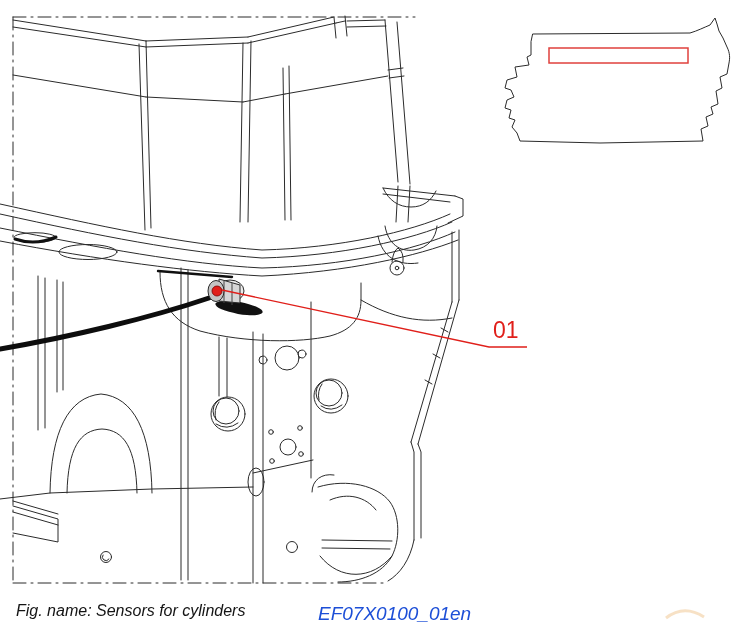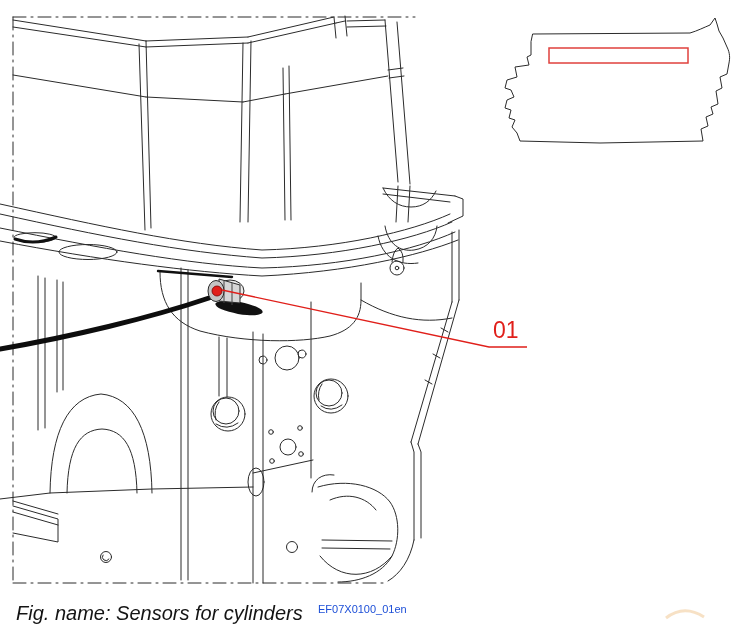--- a/index.html
+++ b/index.html
@@ -5,22 +5,22 @@
   html,body{margin:0;padding:0;background:#ffffff;}
   body{width:750px;height:631px;overflow:hidden;font-family:"Liberation Sans",sans-serif;}
   .stage{position:relative;width:654px;height:631px;background:#fff;}
   .stage > svg{position:absolute;left:0;top:0;}
   
   .ln{fill:none;stroke:#2b2b2b;stroke-width:1;stroke-linecap:round;stroke-linejoin:round;}
   .ln-thick{fill:none;stroke:#101010;stroke-width:2.4;stroke-linecap:round;}
   .cable{fill:none;stroke:#0d0d0d;stroke-width:5;stroke-linecap:round;}
   .fillblack{fill:#111;stroke:none;}
   svg text{font-family:"Liberation Sans",sans-serif;}
-  .caption-name{position:absolute;left:16px;top:602px;font-style:italic;font-size:20px;color:#141414;white-space:nowrap;}
-  .caption-code{position:absolute;left:318px;top:603px;font-size:11px;color:#1d4fd7;white-space:nowrap;cursor:pointer;}
+  .caption-name{position:absolute;left:16px;top:602px;font-style:italic;font-size:16px;color:#141414;white-space:nowrap;}
+  .caption-code{position:absolute;left:318px;top:603px;font-size:19px;color:#1d4fd7;white-space:nowrap;cursor:pointer;font-style:italic;}
 </style>
 </head>
 <body>
 
 <div class="stage">
 
   <svg width="750" height="631" viewBox="0 0 750 631">
 
     <g>
       <path class="ln" stroke-dasharray="13 5 2 5" d="M13,17 L415,17 M13,17 L13,583 M13,583 L383,583"></path>

